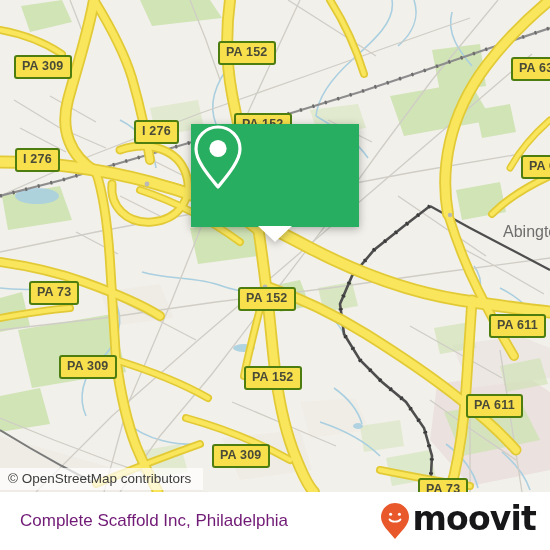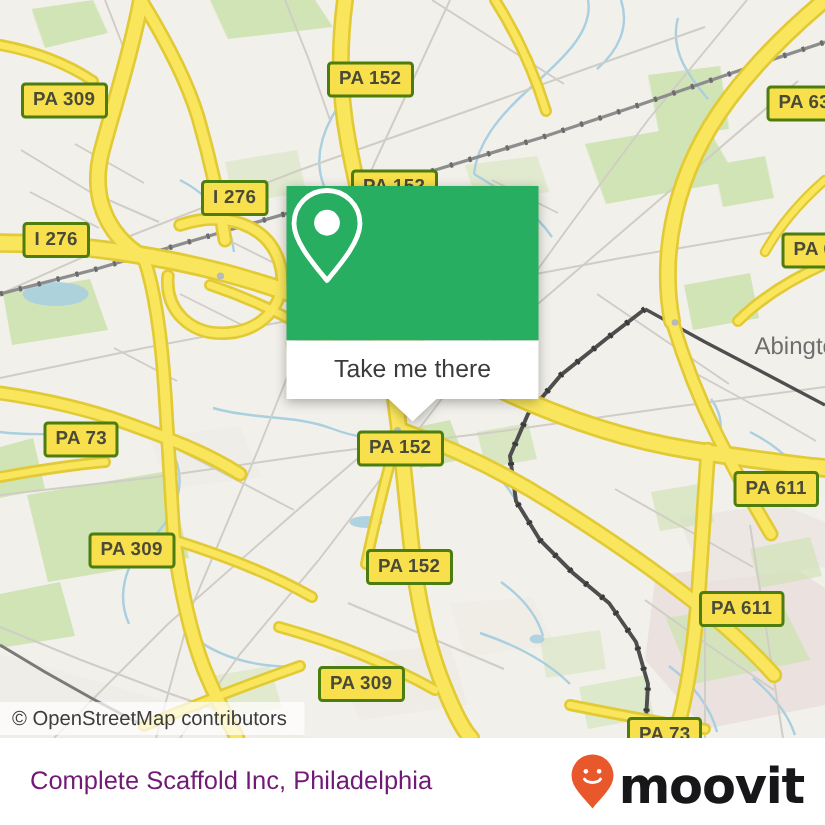--- a/index.html
+++ b/index.html
@@ -120,21 +120,21 @@
     color: #701a75;
     font-size: 17px;
     white-space: nowrap;
     font-family: "Liberation Sans", sans-serif;
   }
   #brand {
     position: absolute;
     right: 14px; top: 50%;
     transform: translateY(-50%);
     display: flex;
-    align-items: flex-end;
+    align-items: flex-start;
     gap: 2px;
   }
   #brand-word {
     color: #17171a;
     font-size: 33px;
     font-weight: bold;
     letter-spacing: -0.8px;
     line-height: 33px;
     font-family: "DejaVu Sans", sans-serif;
   }
@@ -345,23 +345,20 @@
 
     <div class="place-label" style="left:503px; top:223px;">Abington</div>
 
     <div id="popup">
       <div id="popup-head">
         <svg width="54" height="66" viewBox="0 0 54 66">
           <path d="M27 3 C14.8 3 5 12.8 5 25 C5 37 18 52 27 63 C36 52 49 37 49 25 C49 12.8 39.2 3 27 3 Z" fill="none" stroke="#ffffff" stroke-width="3.2" stroke-linejoin="round"></path>
           <circle cx="27" cy="24.5" r="8.6" fill="#ffffff"></circle>
         </svg>
       </div>
-      <div id="popup-foot">
-        <span id="popup-foot-label">Take me there</span>
-      </div>
       <div id="popup-tip"></div>
     </div>
 
     <div id="attribution">© OpenStreetMap contributors</div>
   </div>
 
   <div id="footer">
 
     <div id="footer-veil"></div>
     <div id="footer-title">Complete Scaffold Inc, Philadelphia</div>

